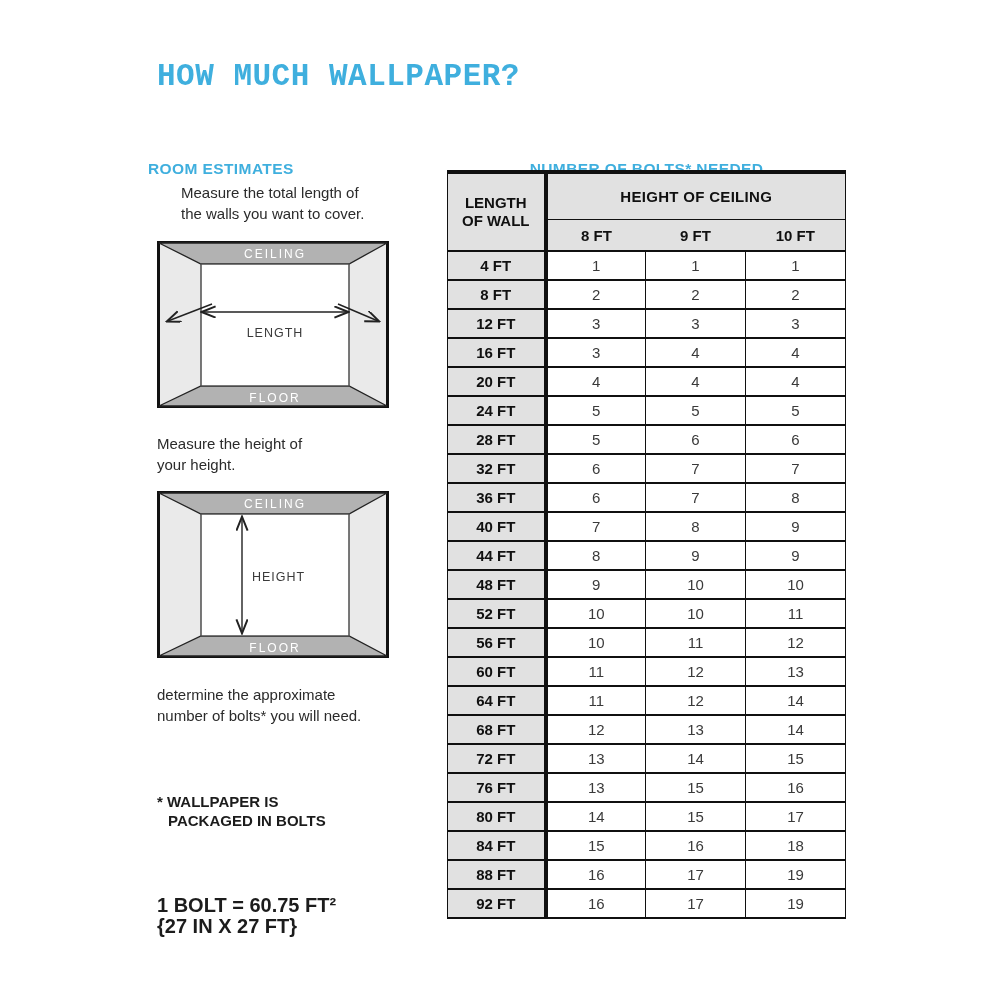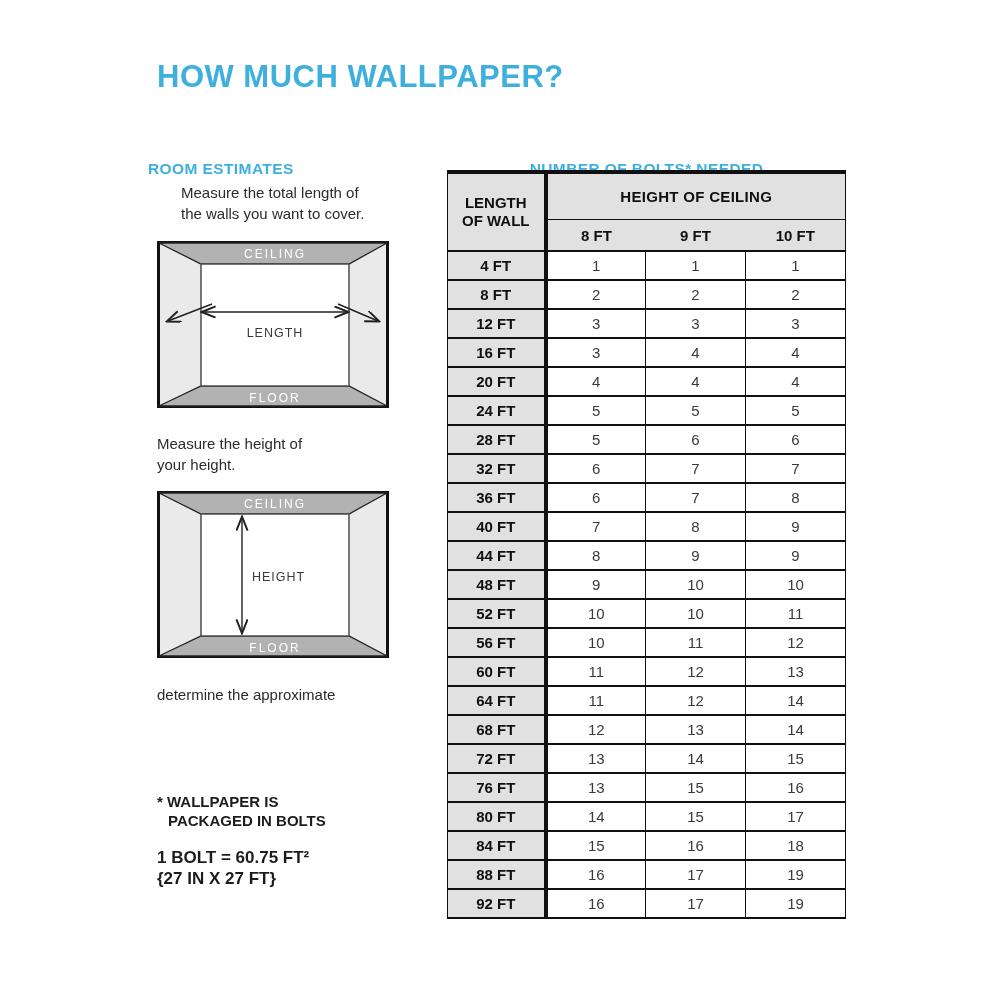--- a/index.html
+++ b/index.html
@@ -7,42 +7,42 @@
     width:1000px;height:1000px;position:relative;overflow:hidden;
     font-family:"Liberation Sans", sans-serif;
     -webkit-font-smoothing:antialiased;
   }
   .abs{position:absolute;}
 
   
   .page-title{
     left:157px;top:38px;
     font-size:31px;font-weight:bold;color:var(--accent);
-    letter-spacing:0.5px;white-space:nowrap;
+    letter-spacing:0.5px;white-space:nowrap;font-family:Liberation Mono, monospace;
   }
 
   
   .section-heading{
     font-size:15.5px;font-weight:bold;color:var(--accent);
     letter-spacing:0.4px;white-space:nowrap;
   }
   .room-heading{left:148px;top:147px;}
   .table-heading{left:447px;top:147px;width:399px;text-align:center;}
 
   
   .para{font-size:15px;line-height:21px;color:#2b2b2b;}
   .para div{white-space:nowrap;}
   .para-1{left:157px;top:182px;margin-left:24px;}
   .para-2{left:157px;top:433px;}
   .para-3{left:157px;top:684px;}
 
   
   .footnote{left:157px;top:792px;font-size:15px;line-height:19px;font-weight:bold;color:#1c1c1c;}
   .footnote .line2{padding-left:11px;}
-  .bolt-info{left:157px;top:847px;font-size:17px;line-height:21px;font-weight:bold;color:#1c1c1c;}
+  .bolt-info{left:157px;top:895px;font-size:20px;line-height:21px;font-weight:bold;color:#1c1c1c;}
 
   
   .diagram-1{left:157px;top:241px;}
   .diagram-2{left:157px;top:491px;}
   .diag-label{font-size:12px;letter-spacing:2px;fill:#ffffff;}
   .diag-measure{font-size:12.5px;letter-spacing:1px;fill:#3a3a3a;}
 
   
   .bolts-table{
     left:447px;top:170px;
@@ -142,20 +142,21 @@
   <text class="diag-label" x="118" y="17" text-anchor="middle">CEILING</text>
   <text class="diag-label" x="118" y="161" text-anchor="middle">FLOOR</text>
   <g stroke="#222" stroke-width="1.4" fill="none">
     <line x1="85" y1="27" x2="85" y2="141" marker-start="url(#ahH)" marker-end="url(#ahH)"></line>
   </g>
   <text class="diag-measure" x="95" y="90" text-anchor="start">HEIGHT</text>
 </svg>
 
 <div class="abs para para-3">
   <div>determine the approximate</div>
+  <div>number of bolts* you will need.</div>
 </div>
 
 <div class="abs footnote">
   <div class="line1">* WALLPAPER IS</div>
   <div class="line2">PACKAGED IN BOLTS</div>
 </div>
 
 <div class="abs bolt-info">
   <div>1 BOLT = 60.75 FT²</div>
   <div>{27 IN X 27 FT}</div>

